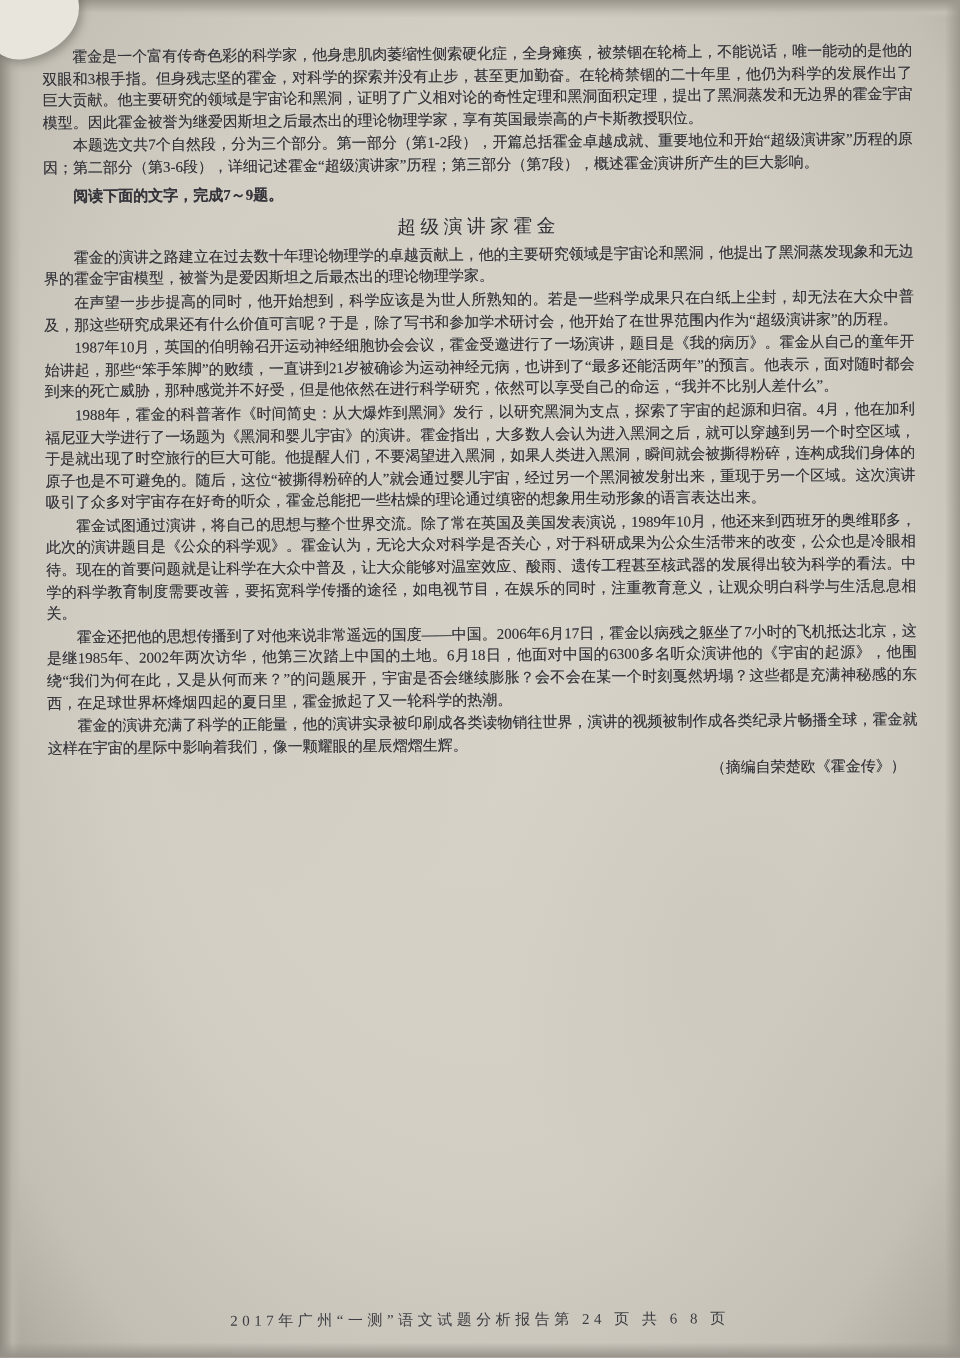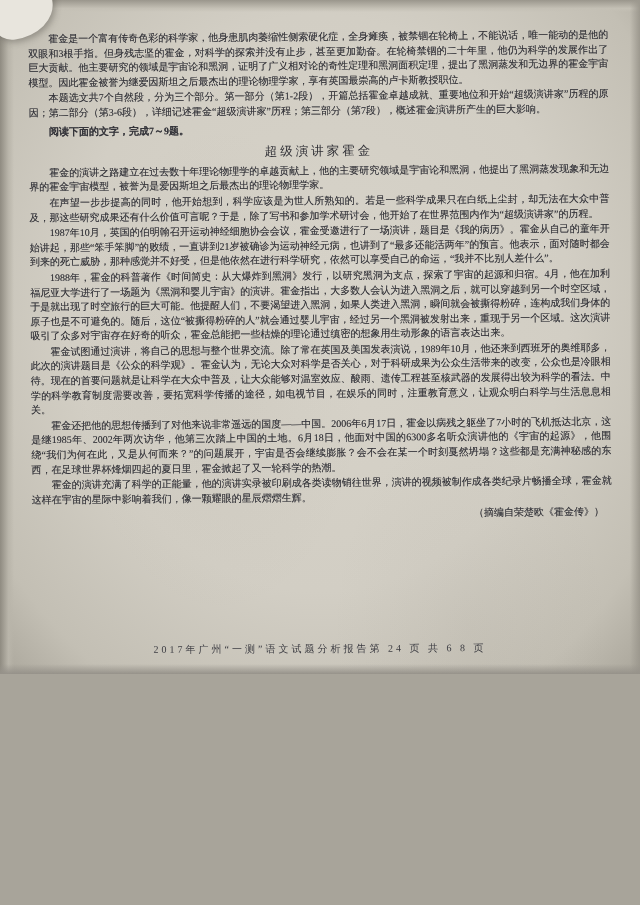--- a/index.html
+++ b/index.html
@@ -2,21 +2,21 @@
 <html><head>
 <meta charset="utf-8">
 <style>
   html,body{margin:0;padding:0;}
   body{
     width:640px;height:905px;overflow:hidden;
     background:#a8a49a;
     font-family:"Liberation Serif","DejaVu Serif",serif;
   }
   .scan{
-    position:relative;width:640px;height:674px;overflow:hidden;
+    position:relative;width:640px;height:905px;overflow:hidden;
     background:
       radial-gradient(ellipse at 50% 45%, #d7d3c9 0%, #d2cec4 55%, #c3bfb4 85%, #aaa69b 100%);
   }
   
   .edge-left{position:absolute;left:0;top:0;width:14px;height:100%;
     background:linear-gradient(to right,#8f8b81,#b9b5aa 60%,rgba(185,181,170,0));}
   .edge-top{position:absolute;left:0;top:0;width:100%;height:12px;
     background:linear-gradient(to bottom,#9a968c,#c4c0b5 70%,rgba(196,192,181,0));}
   .edge-right{position:absolute;right:0;top:0;width:10px;height:100%;
     background:linear-gradient(to left,#9c988e,rgba(196,192,181,0));}

